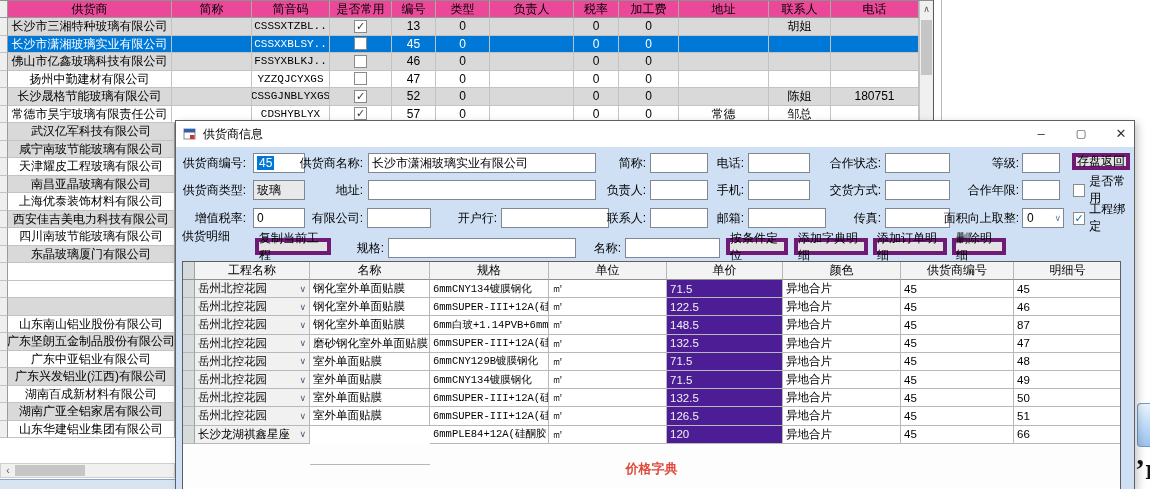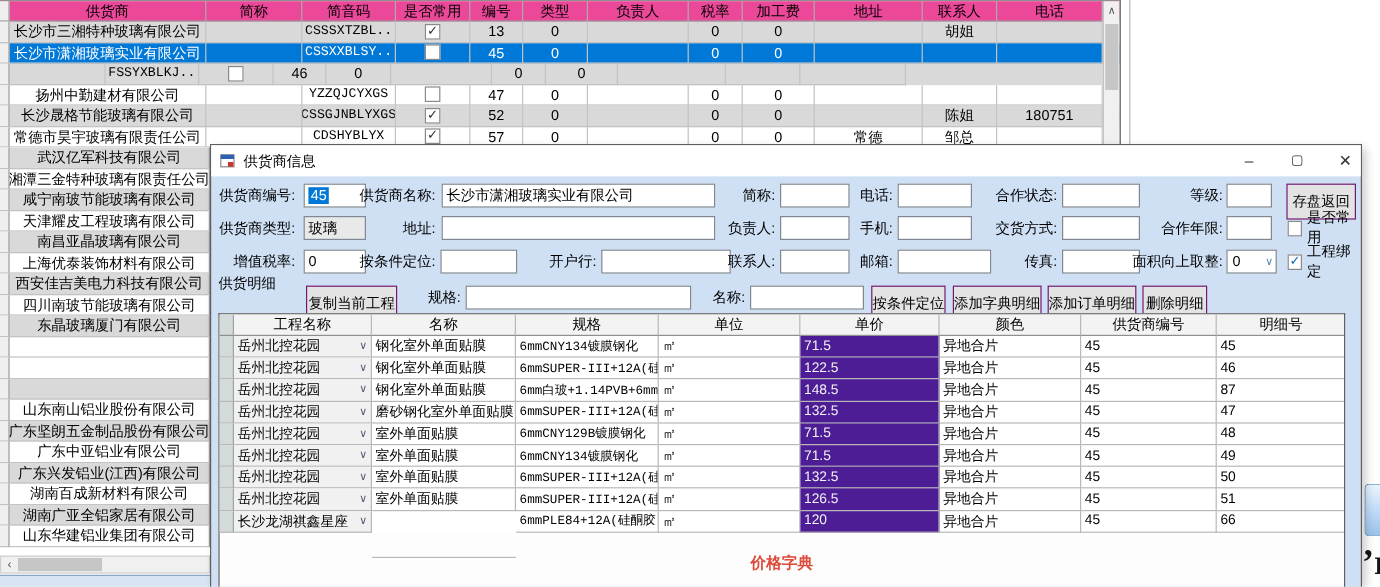--- a/index.html
+++ b/index.html
@@ -58,21 +58,21 @@
     color:#333;font-size:13px;cursor:default;}
   #btn-min{left:848px;}
   #btn-max{left:888px;font-size:11px;}
   #btn-close{left:928px;}
 
   .f-lbl{position:absolute;height:21px;line-height:21px;text-align:right;white-space:nowrap;color:#000;}
   .f-in{position:absolute;height:20px;background:#fff;border:1px solid #7e8792;box-sizing:border-box;
     font-size:12px;line-height:18px;padding:0 3px;overflow:hidden;white-space:nowrap;}
   .f-in.ro{background:#e9e9e9;}
   .sel-text{background:#0078d7;color:#fff;padding:0 2px;}
-  .dlg-btn{position:absolute;height:30px;background:#e3e3e3;border:1px solid #701a75;box-sizing:border-box;
+  .dlg-btn{position:absolute;height:17px;background:#e3e3e3;border:4px solid #701a75;box-sizing:border-box;
     display:flex;align-items:center;justify-content:center;font-size:12px;color:#000;}
   .chk-wrap{position:absolute;height:20px;display:flex;align-items:center;gap:4px;}
   .chk-wrap .cb .mark{color:#1669c1;font-weight:bold;}
   .combo{position:absolute;height:20px;background:#fff;border:1px solid #7e8792;box-sizing:border-box;
     display:flex;align-items:center;justify-content:space-between;padding:0 2px 0 4px;font-size:12px;}
   .combo .car{color:#4f81b0;font-size:9px;}
 
   #group-label{position:absolute;left:6px;top:107px;font-size:12px;color:#000;}
   #toolbar{position:absolute;left:0;top:117px;width:100%;height:22px;}
 
@@ -140,20 +140,21 @@
         <div class="t-cell" style="flex: 0 0 54px;">0</div>
         <div class="t-cell" style="flex: 0 0 84px;"></div>
         <div class="t-cell" style="flex: 0 0 45px;">0</div>
         <div class="t-cell" style="flex: 0 0 60px;">0</div>
         <div class="t-cell" style="flex: 0 0 90px;"></div>
         <div class="t-cell" style="flex: 0 0 62px;"></div>
         <div class="t-cell" style="flex: 0 0 88px;"></div>
       </div>
       <div class="t-row shade">
         <div class="t-cell rowhdr" style="flex: 0 0 8px;"></div>
+        <div class="t-cell" style="flex: 0 0 164px;">佛山市亿鑫玻璃科技有限公司</div>
         <div class="t-cell" style="flex: 0 0 80px;"></div>
         <div class="t-cell code" style="flex: 0 0 78px;">FSSYXBLKJ..</div>
         <div class="t-cell" style="flex: 0 0 62px;">
           <div class="cb"></div>
         </div>
         <div class="t-cell" style="flex: 0 0 44px;">46</div>
         <div class="t-cell" style="flex: 0 0 54px;">0</div>
         <div class="t-cell" style="flex: 0 0 84px;"></div>
         <div class="t-cell" style="flex: 0 0 45px;">0</div>
         <div class="t-cell" style="flex: 0 0 60px;">0</div>
@@ -218,24 +219,20 @@
     <div class="thumb"></div>
   </div>
 </div>
 <div id="table-right-border"></div>
 <div id="panel-split-line"></div>
 
 <div id="left-list">
     <div class="l-row shade t-row">
       <div class="t-cell rowhdr" style="flex: 0 0 8px;"></div>
       <div class="t-cell" style="flex: 1 1 0%;">武汉亿军科技有限公司</div>
-    </div>
-    <div class="l-row t-row">
-      <div class="t-cell rowhdr" style="flex: 0 0 8px;"></div>
-      <div class="t-cell" style="flex: 1 1 0%;">湘潭三金特种玻璃有限责任公司</div>
     </div>
     <div class="l-row shade t-row">
       <div class="t-cell rowhdr" style="flex: 0 0 8px;"></div>
       <div class="t-cell" style="flex: 1 1 0%;">咸宁南玻节能玻璃有限公司</div>
     </div>
     <div class="l-row t-row">
       <div class="t-cell rowhdr" style="flex: 0 0 8px;"></div>
       <div class="t-cell" style="flex: 1 1 0%;">天津耀皮工程玻璃有限公司</div>
     </div>
     <div class="l-row shade t-row">
@@ -352,21 +349,21 @@
   <div class="f-in" style="left:709px;top:59px;width:65px;"></div>
   <div class="f-lbl" style="left:755px;top:59px;width:88px;">合作年限:</div>
   <div class="f-in" style="left:846px;top:59px;width:38px;"></div>
   <div class="chk-wrap" style="left:897px;top:59px;">
     <span class="cb"></span>
     <span>是否常用</span>
   </div>
 
   <div class="f-lbl" style="left:2px;top:87px;width:68px;">增值税率:</div>
   <div class="f-in" style="left:77px;top:87px;width:52px;">0</div>
-  <div class="f-lbl" style="left:115px;top:87px;width:72px;">按条件定位:</div>
+  <div class="f-lbl" style="left:115px;top:87px;width:72px;">有限公司:</div>
   <div class="f-in" style="left:191px;top:87px;width:64px;"></div>
   <div class="f-lbl" style="left:266px;top:87px;width:55px;">开户行:</div>
   <div class="f-in" style="left:325px;top:87px;width:108px;"></div>
   <div class="f-lbl" style="left:395px;top:87px;width:75px;">联系人:</div>
   <div class="f-in" style="left:474px;top:87px;width:58px;"></div>
   <div class="f-lbl" style="left:500px;top:87px;width:68px;">邮箱:</div>
   <div class="f-in" style="left:572px;top:87px;width:78px;"></div>
   <div class="f-lbl" style="left:630px;top:87px;width:75px;">传真:</div>
   <div class="f-in" style="left:709px;top:87px;width:65px;"></div>
   <div class="f-lbl" style="left:730px;top:87px;width:113px;">面积向上取整:</div>

